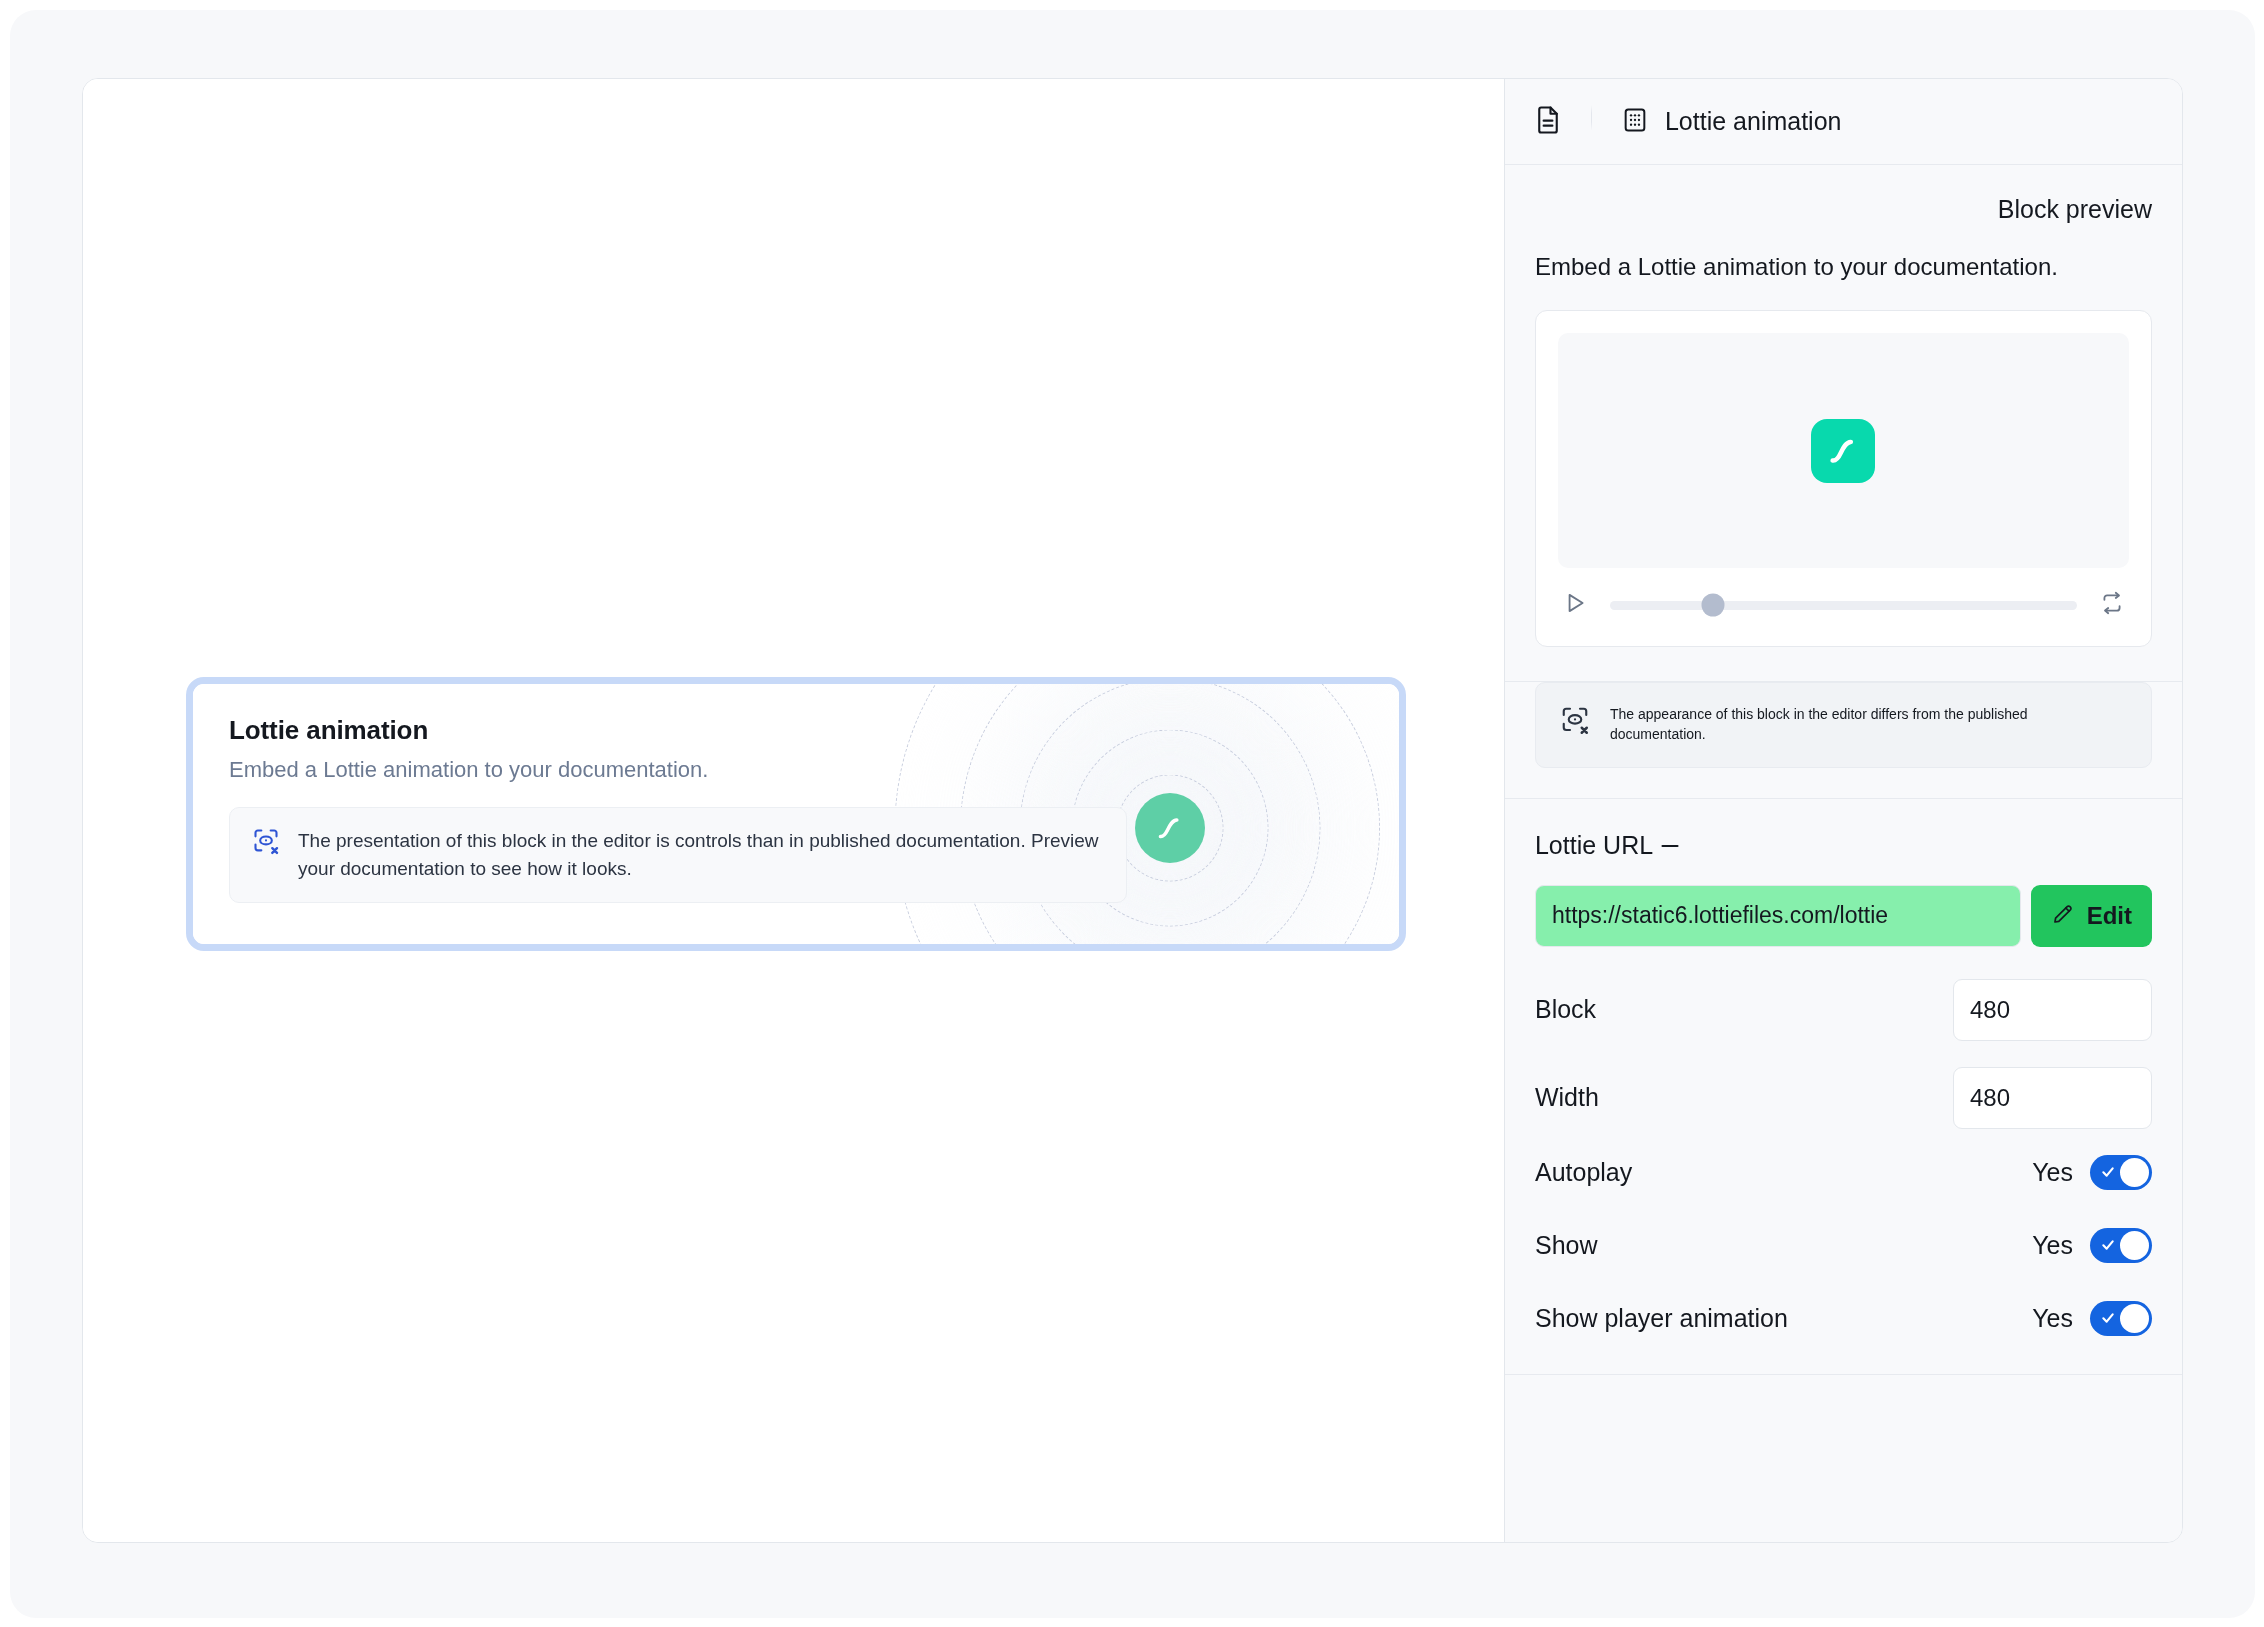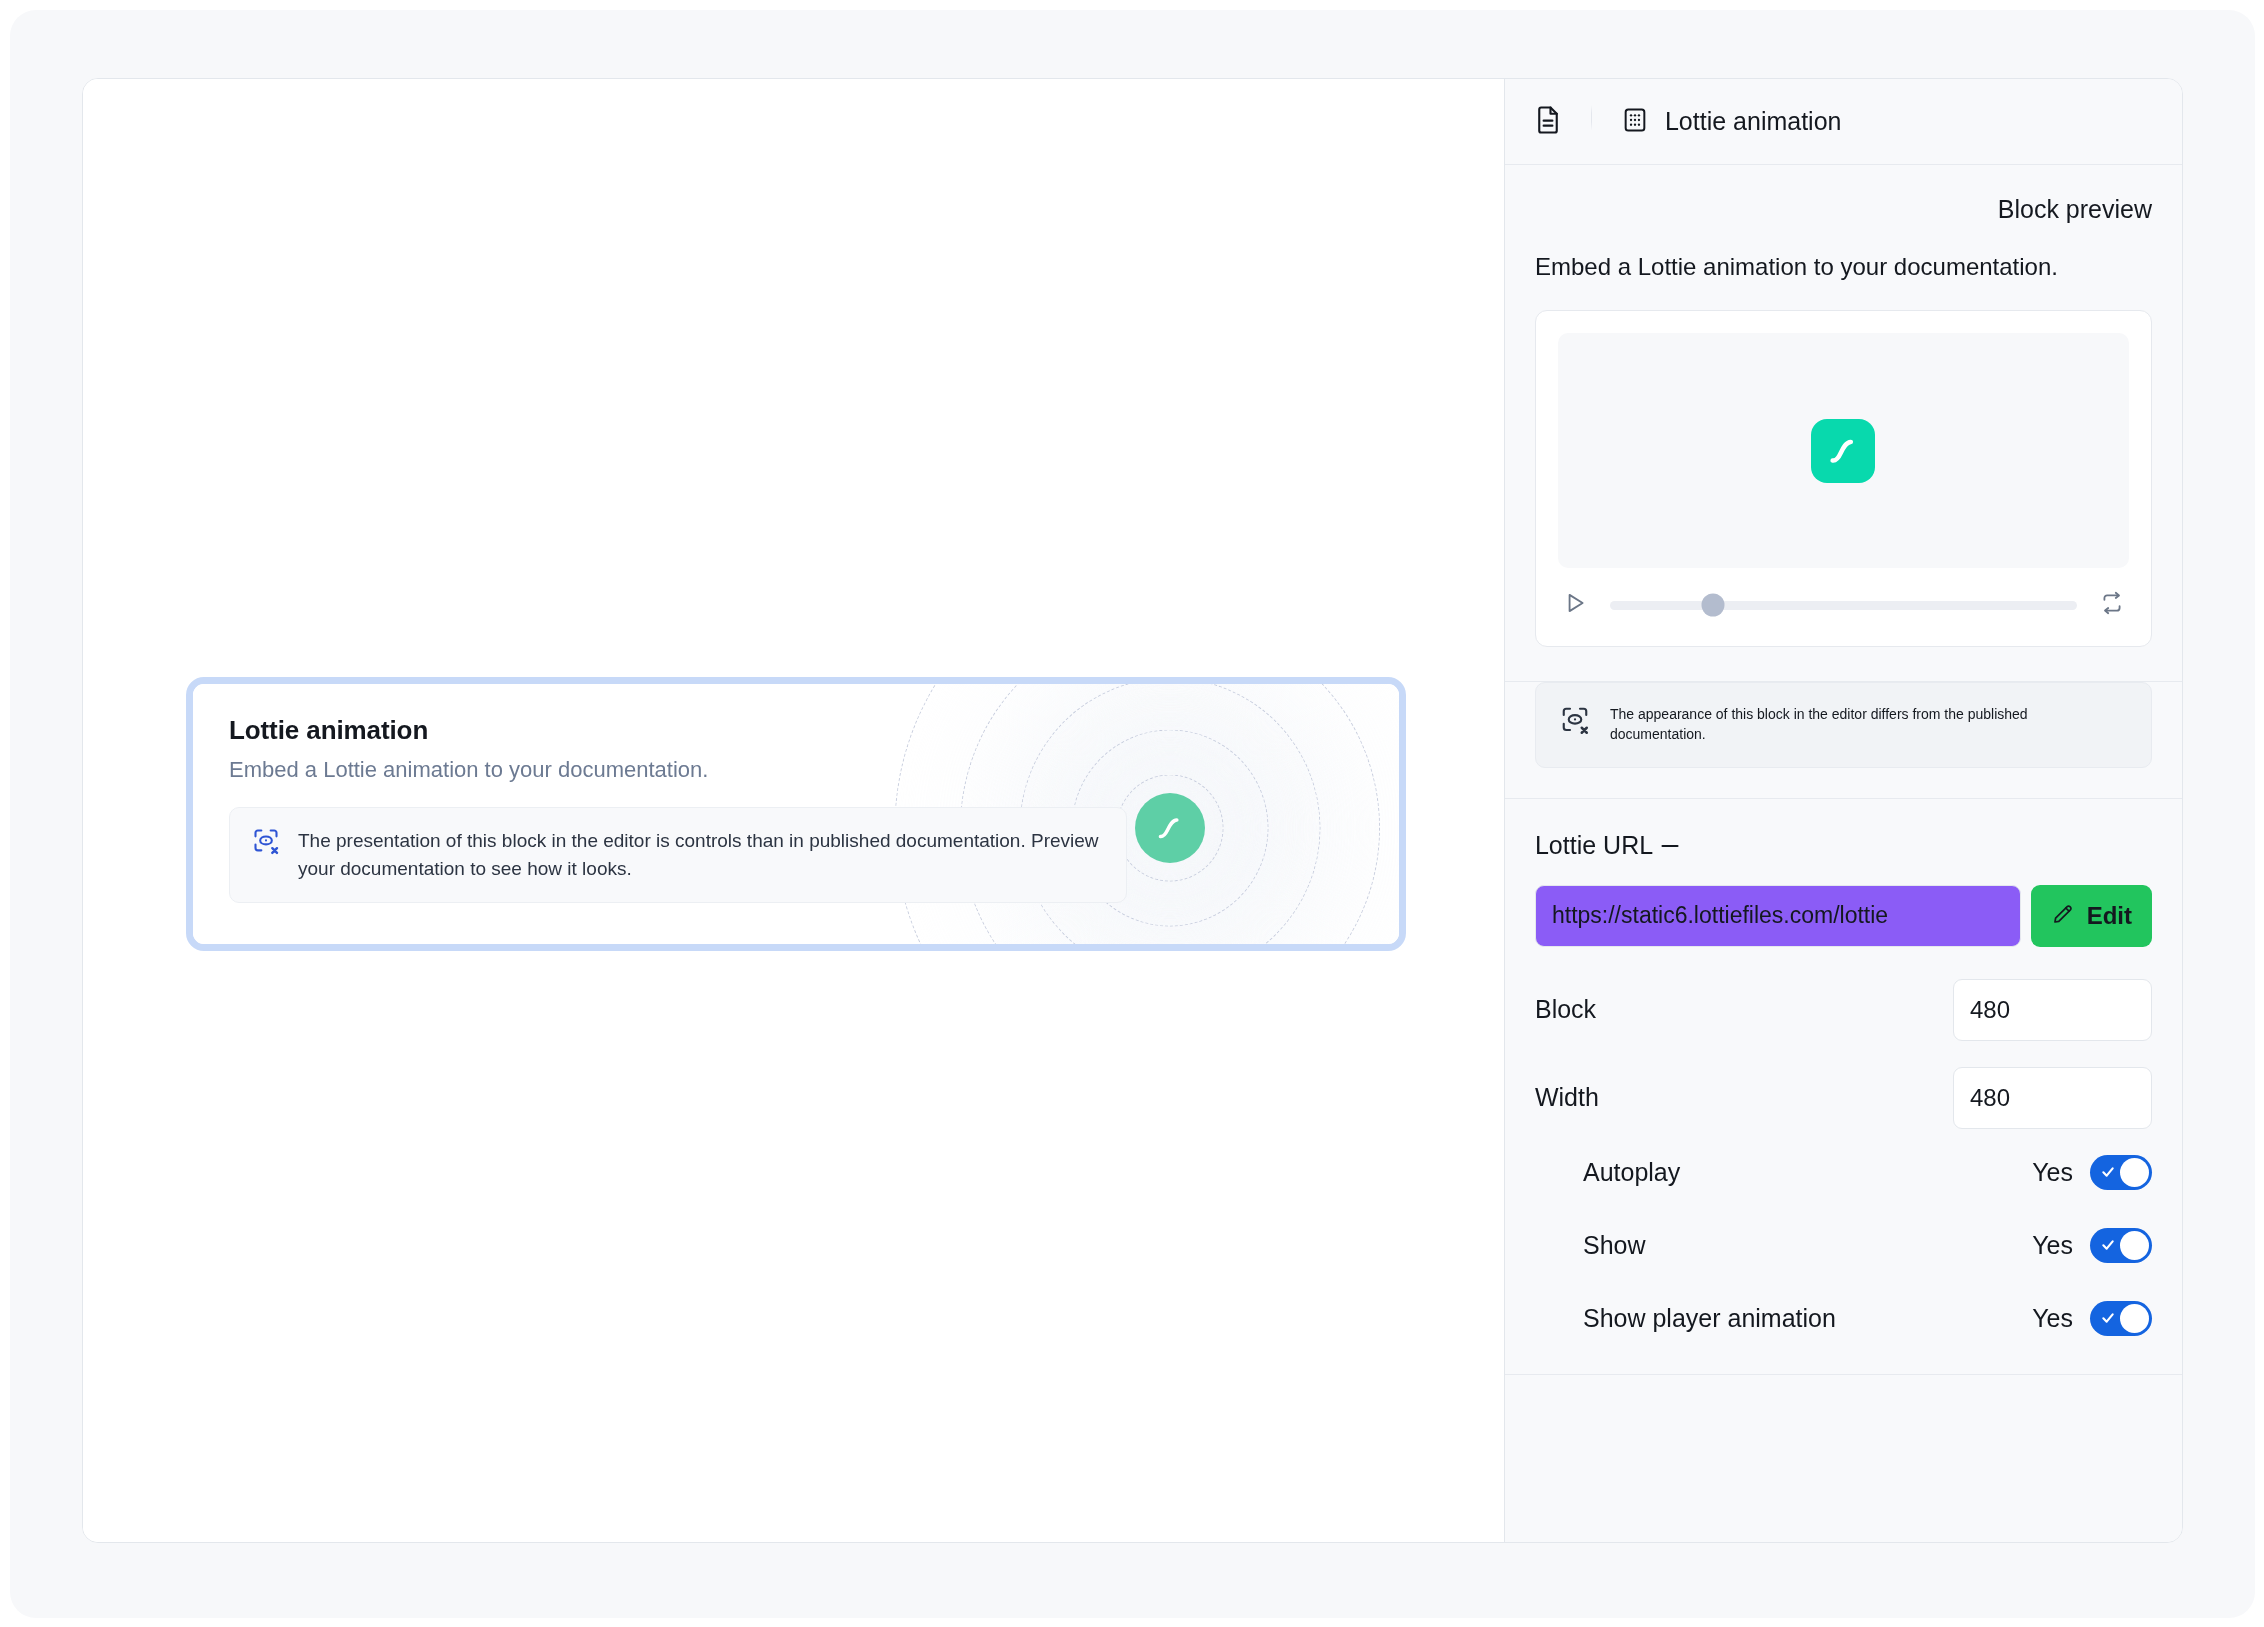--- a/index.html
+++ b/index.html
@@ -295,21 +295,21 @@
   #url-row {
     display: flex;
     align-items: stretch;
     gap: 10px;
     margin-bottom: 32px;
   }
   #url-input {
     flex: 1;
     min-width: 0;
     height: 62px;
-    background: #8b5cf6;
+    background: #86efac;
     border: 1px solid #e5e8ed;
     border-radius: 9px;
     box-sizing: border-box;
     padding: 0 16px;
     display: flex;
     align-items: center;
     overflow: hidden;
     white-space: nowrap;
   }
   #url-input .url-text {
@@ -357,21 +357,20 @@
   .num-input .num-text {
     font-size: 24px;
     color: #14181f;
   }
 
   .toggle-row {
     display: flex;
     align-items: center;
     justify-content: space-between;
     margin-bottom: 38px;
-    margin-left: 48px;
   }
   .toggle-right {
     display: flex;
     align-items: center;
     gap: 17px;
   }
   .toggle-value {
     font-size: 25px;
     color: #14181f;
   }

